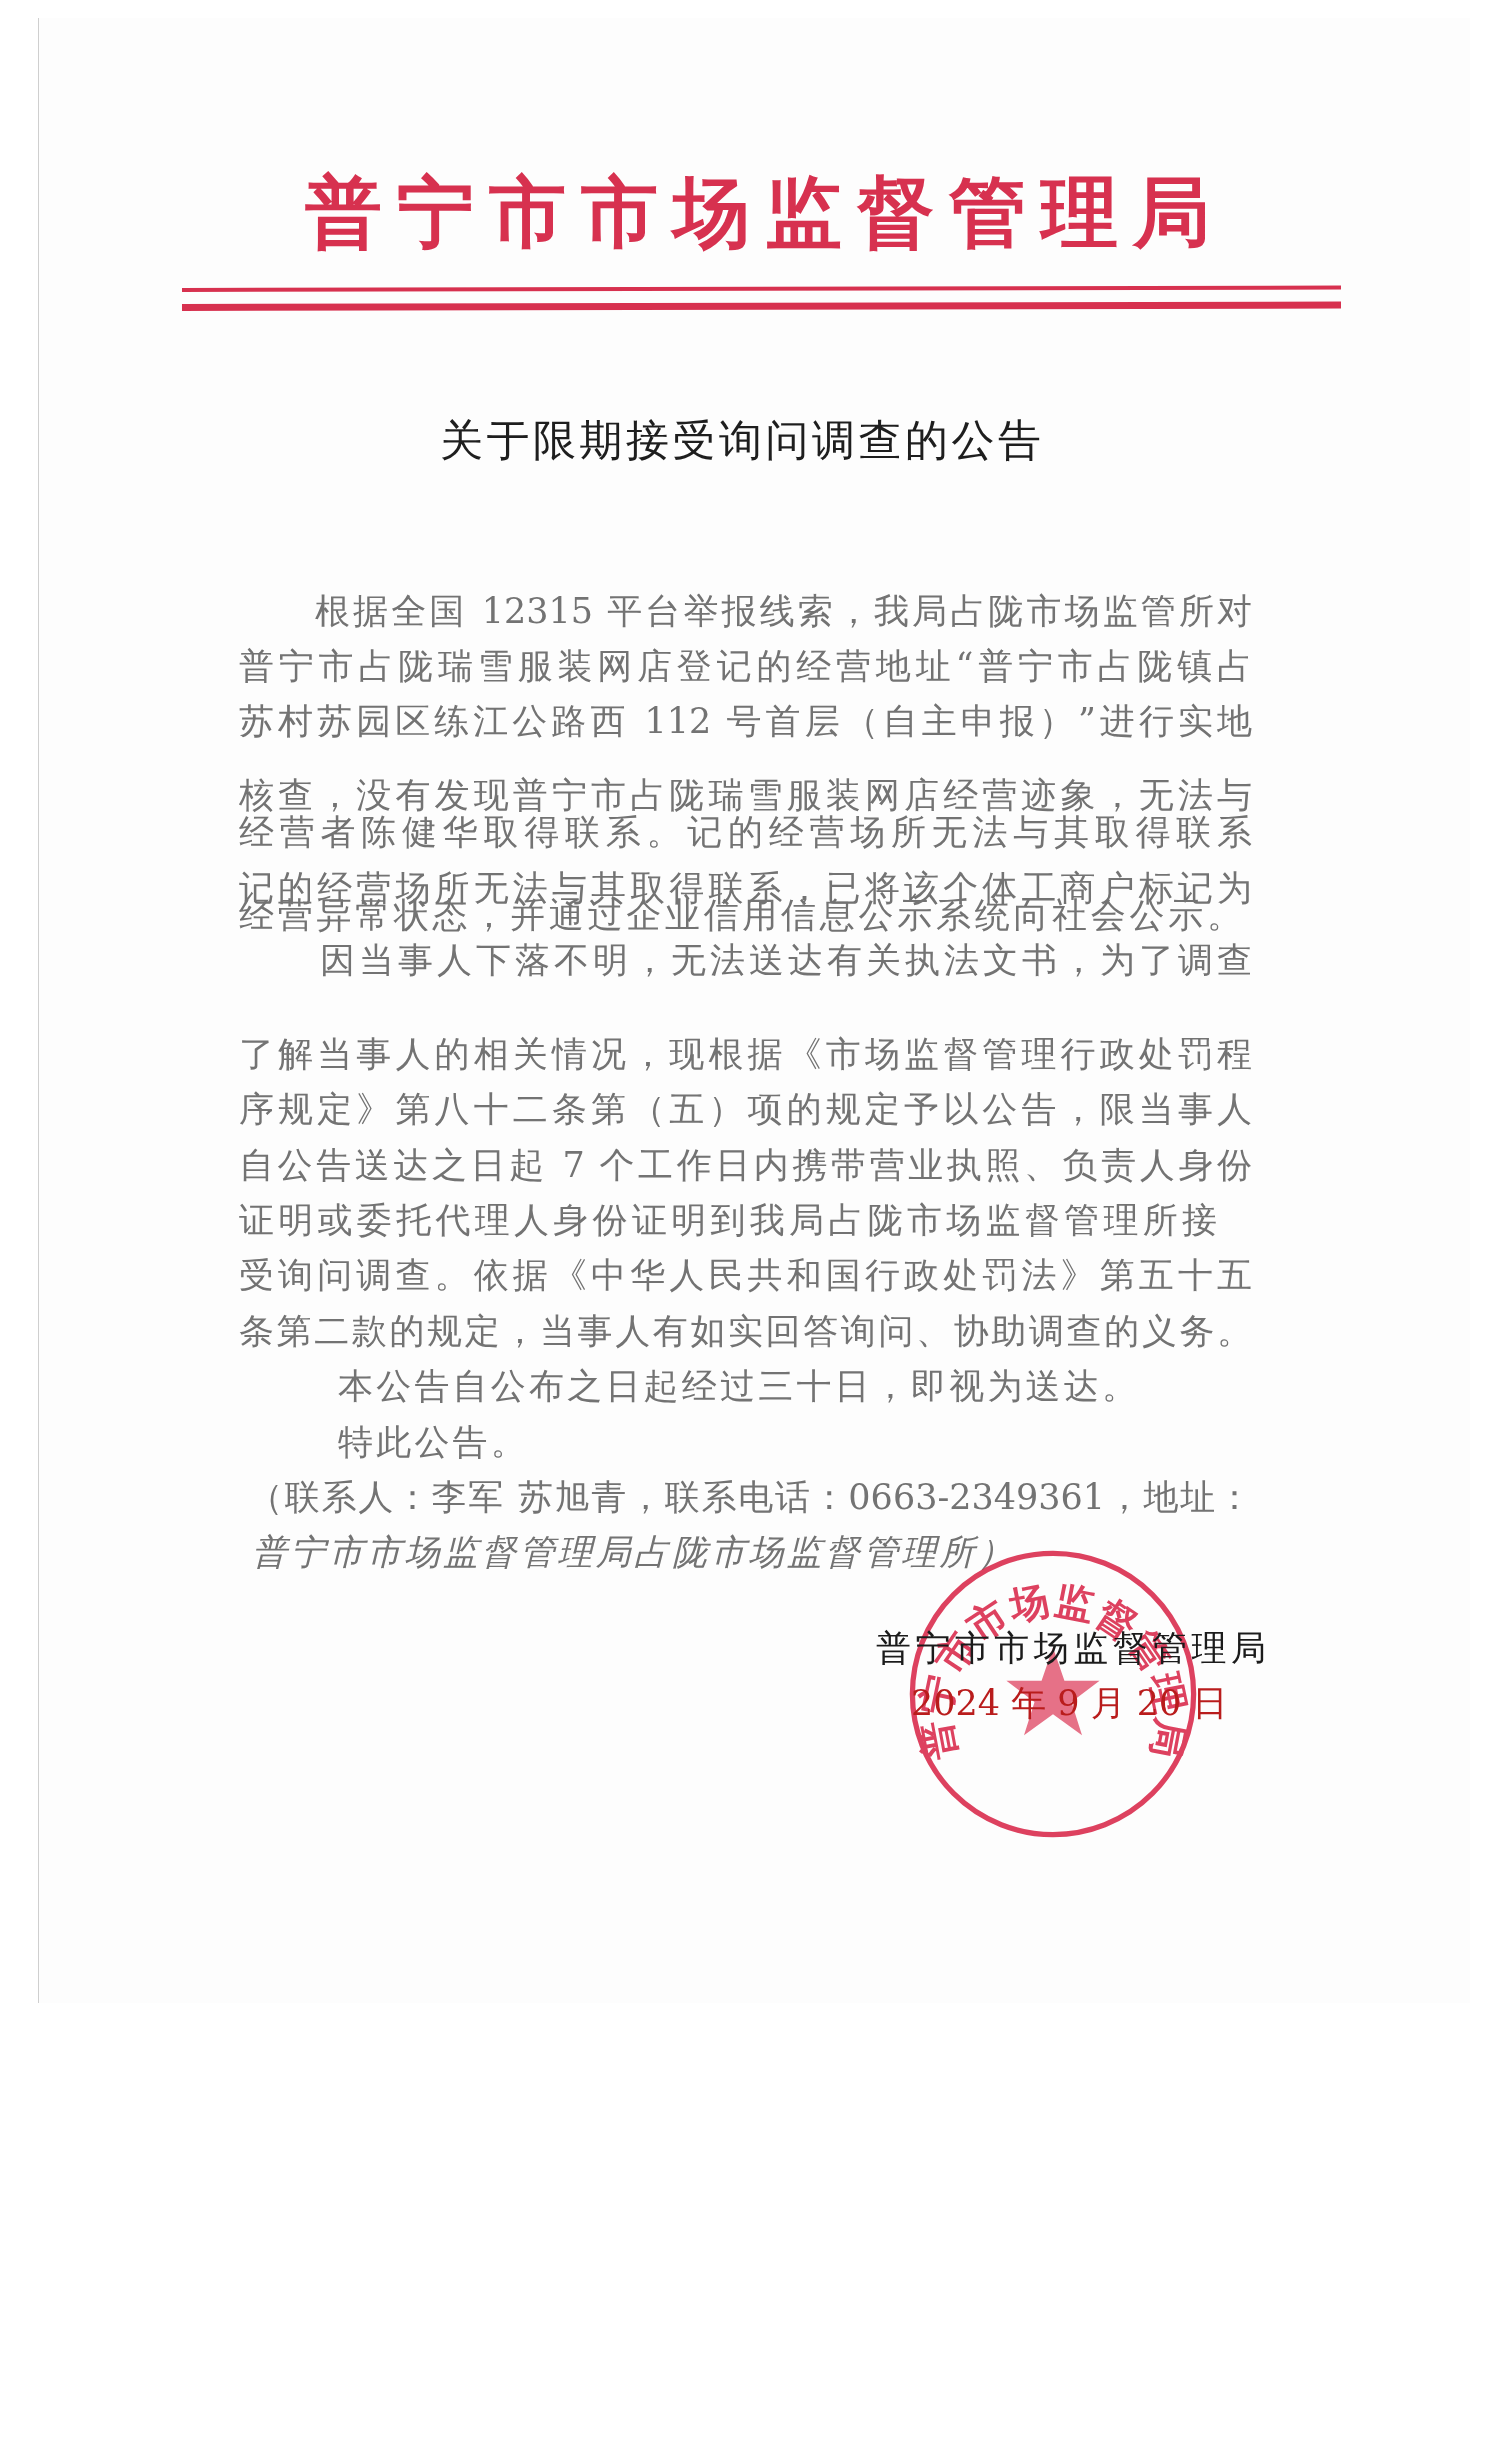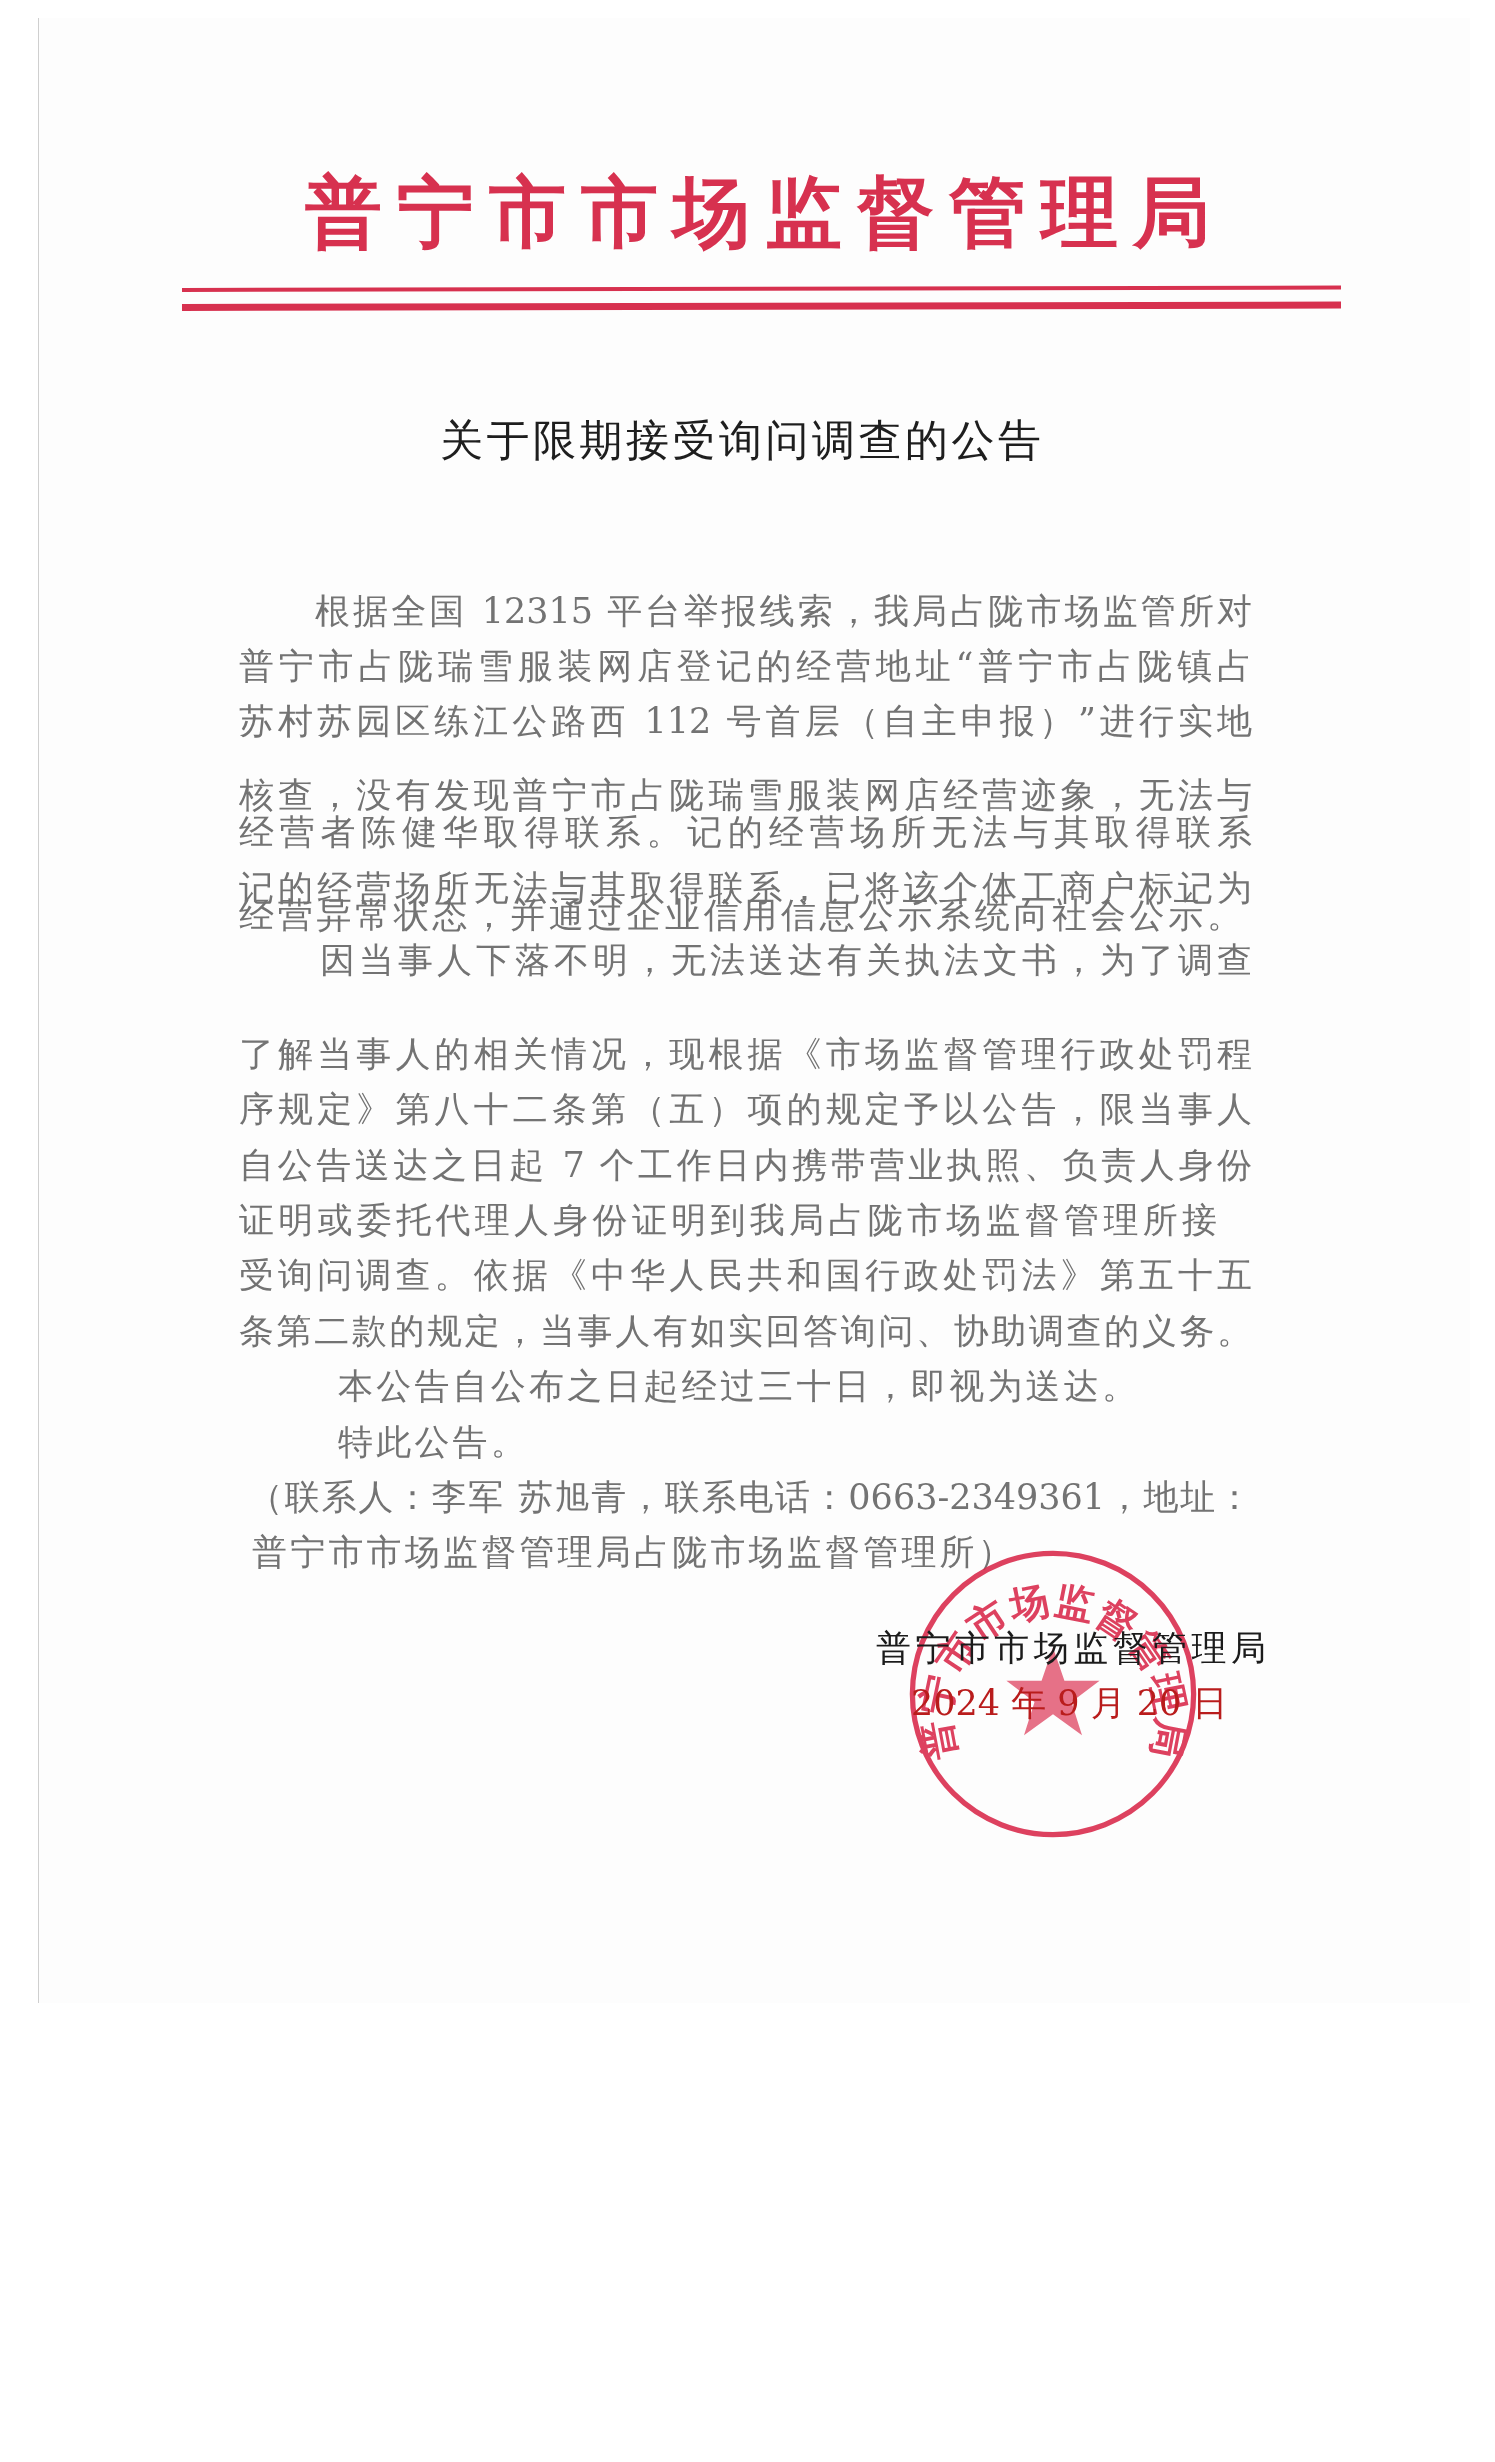--- a/index.html
+++ b/index.html
@@ -133,21 +133,21 @@
 <div class="line full" style="top:936px; left:320px; width:932px;">因当事人下落不明，无法送达有关执法文书，为了调查</div>
 <div class="line full" style="top:1030px;">了解当事人的相关情况，现根据《市场监督管理行政处罚程</div>
 <div class="line full" style="top:1085px;">序规定》第八十二条第（五）项的规定予以公告，限当事人</div>
 <div class="line full" style="top:1141px;">自公告送达之日起 7 个工作日内携带营业执照、负责人身份</div>
 <div class="line full" style="top:1196px; width:978px;">证明或委托代理人身份证明到我局占陇市场监督管理所接</div>
 <div class="line full" style="top:1251px;">受询问调查。依据《中华人民共和国行政处罚法》第五十五</div>
 <div class="line full" style="top:1307px;">条第二款的规定，当事人有如实回答询问、协助调查的义务。</div>
 <div class="line partial" style="top:1362px; left:338px;">本公告自公布之日起经过三十日，即视为送达。</div>
 <div class="line partial" style="top:1418px; left:338px;">特此公告。</div>
 <div class="line full" style="top:1473px; left:248px; width:1004px;">（联系人：李军  苏旭青，联系电话：0663-2349361，地址：</div>
-<div class="line partial" style="top:1528px; left:252px;">普宁市市场监督管理局占陇市场监督管理所）</div>
+<div class="line partial" style="top:1528px; left:252px;font-style:italic;">普宁市市场监督管理局占陇市场监督管理所）</div>
 
 <svg class="seal" viewBox="0 0 330 330">
   <defs>
     <path id="sealArc" d="M 70 262 A 118 118 0 1 1 260 262" fill="none"></path>
   </defs>
   <circle cx="165" cy="165" r="160" fill="none" stroke="#d9284a" stroke-width="6"></circle>
   <text font-family="DejaVu Serif, serif" font-size="44" font-weight="bold" fill="#d9284a" letter-spacing="2">
     <textPath href="#sealArc" startOffset="50%" text-anchor="middle">普宁市市场监督管理局</textPath>
   </text>
   <polygon points="165,112 178,150 218,150 186,174 198,212 165,188 132,212 144,174 112,150 152,150" fill="#d9284a" opacity="0.75"></polygon>

